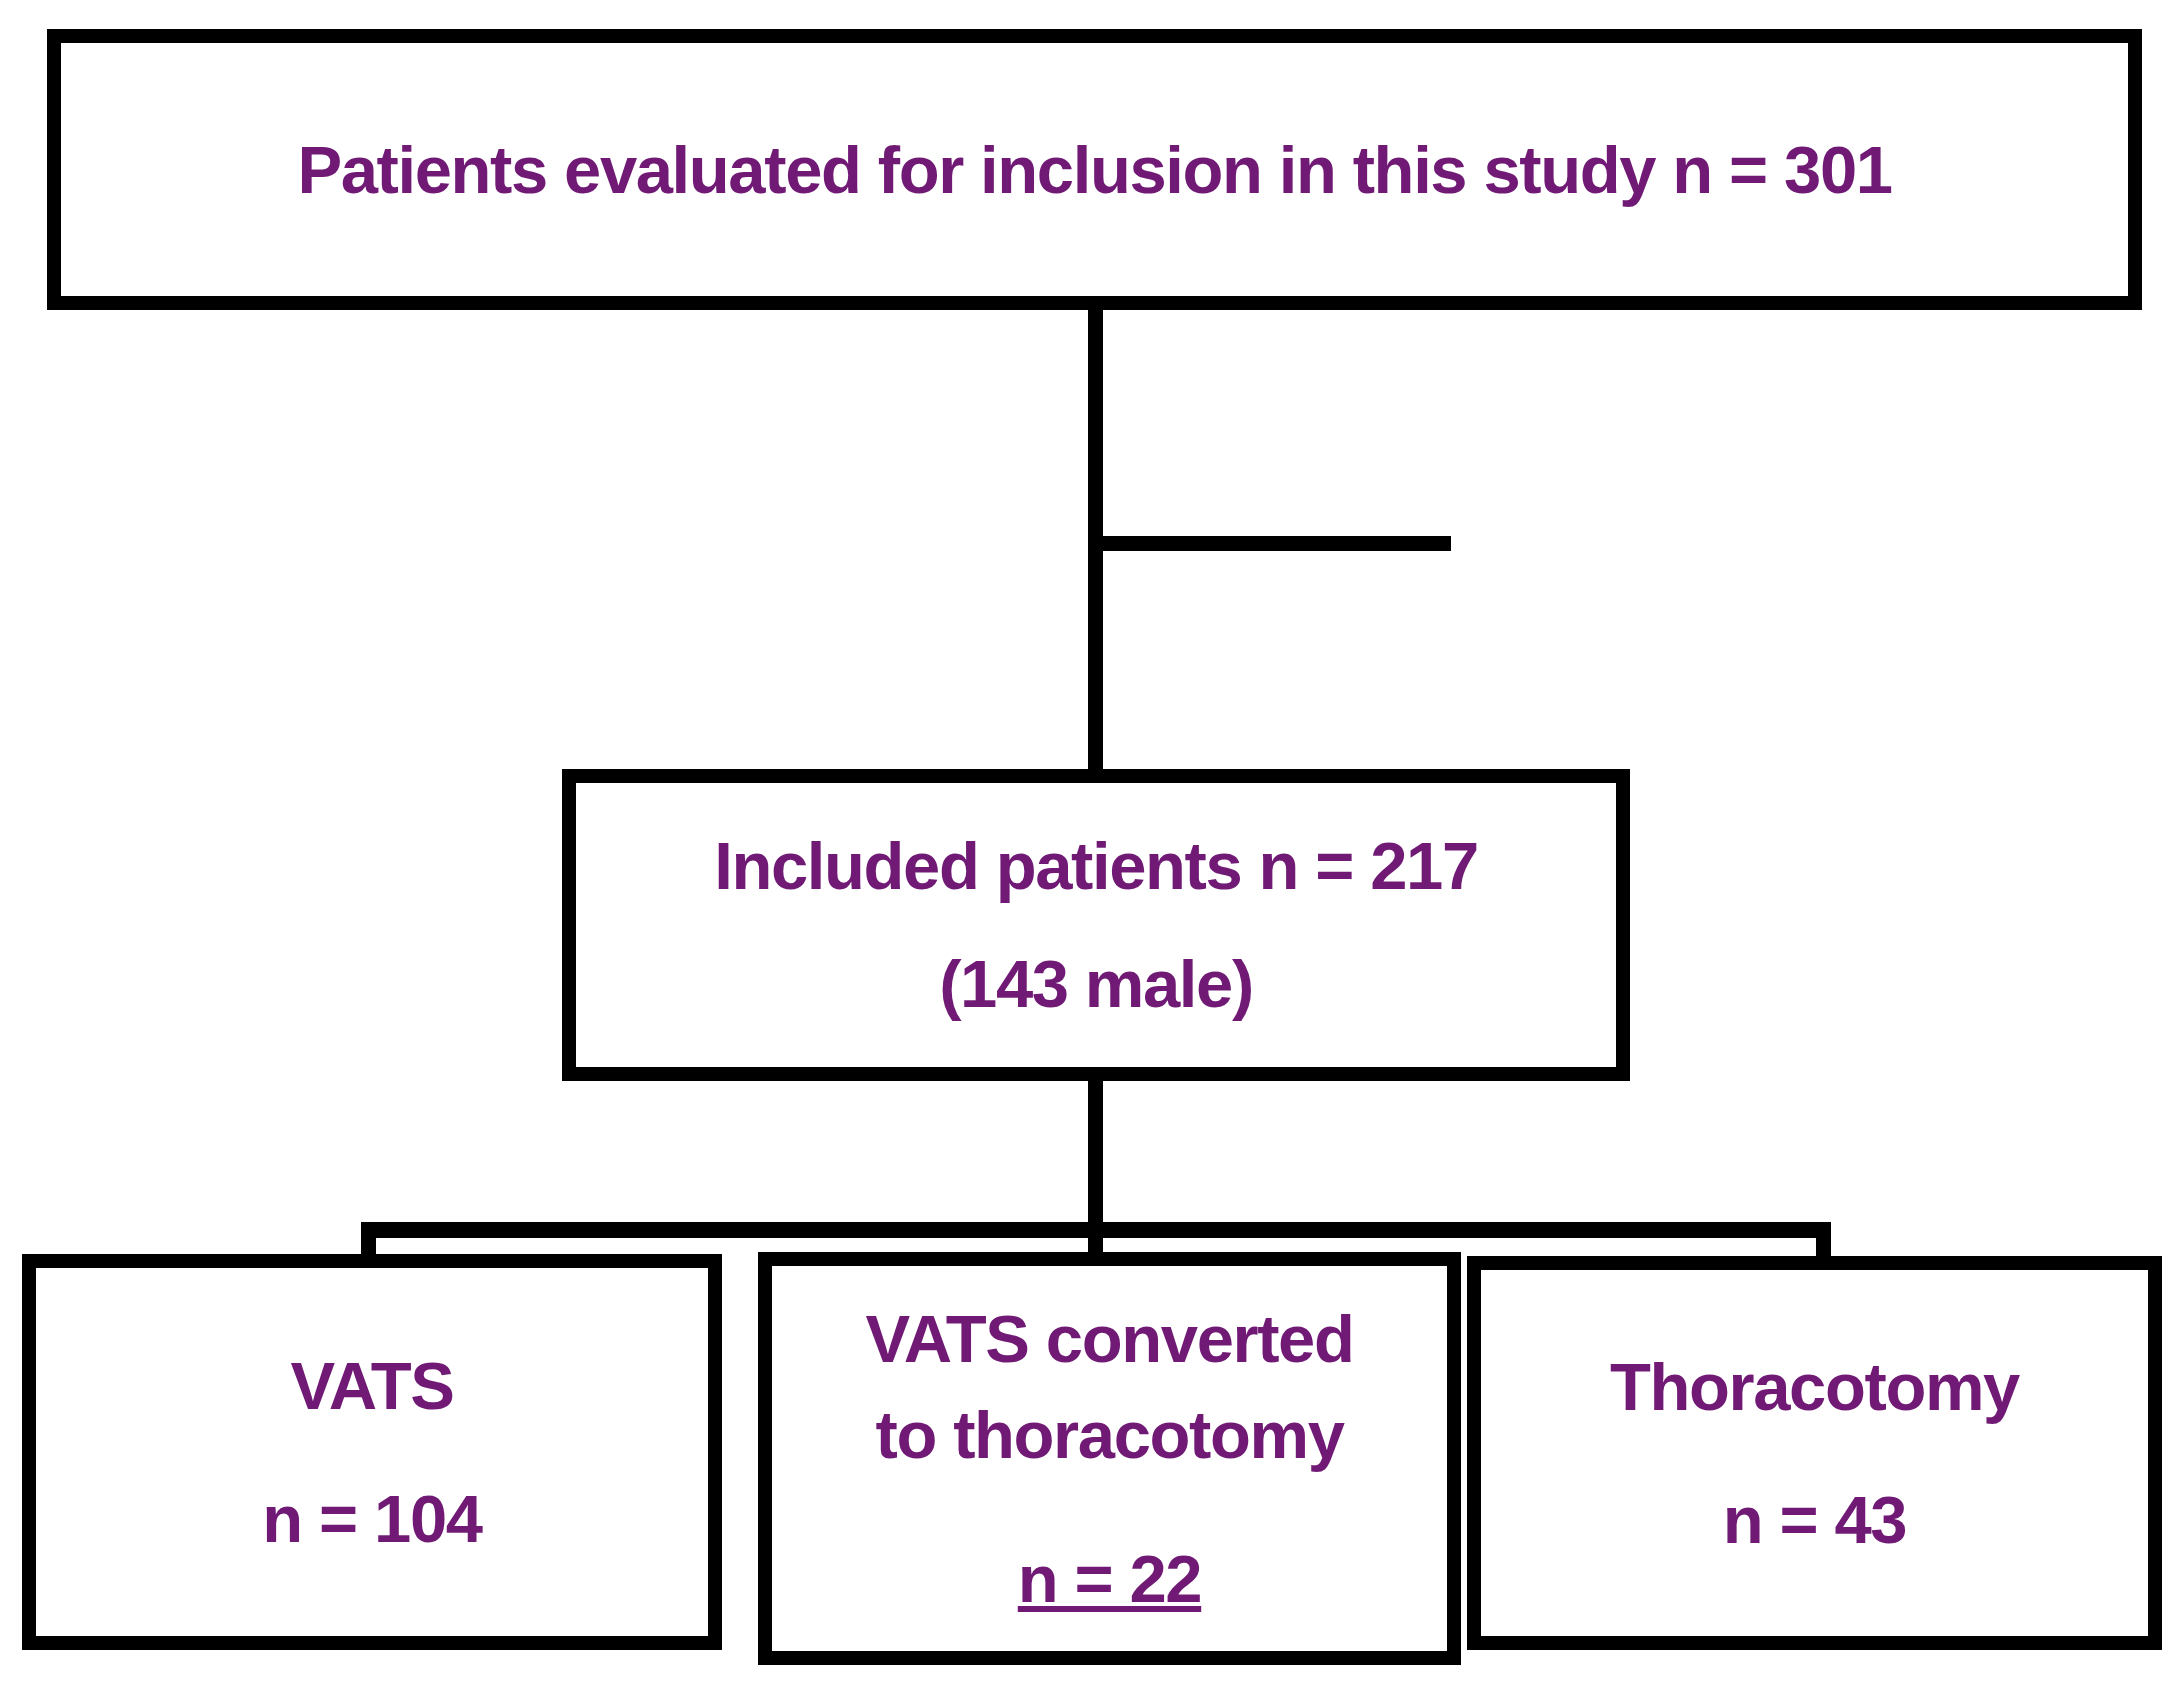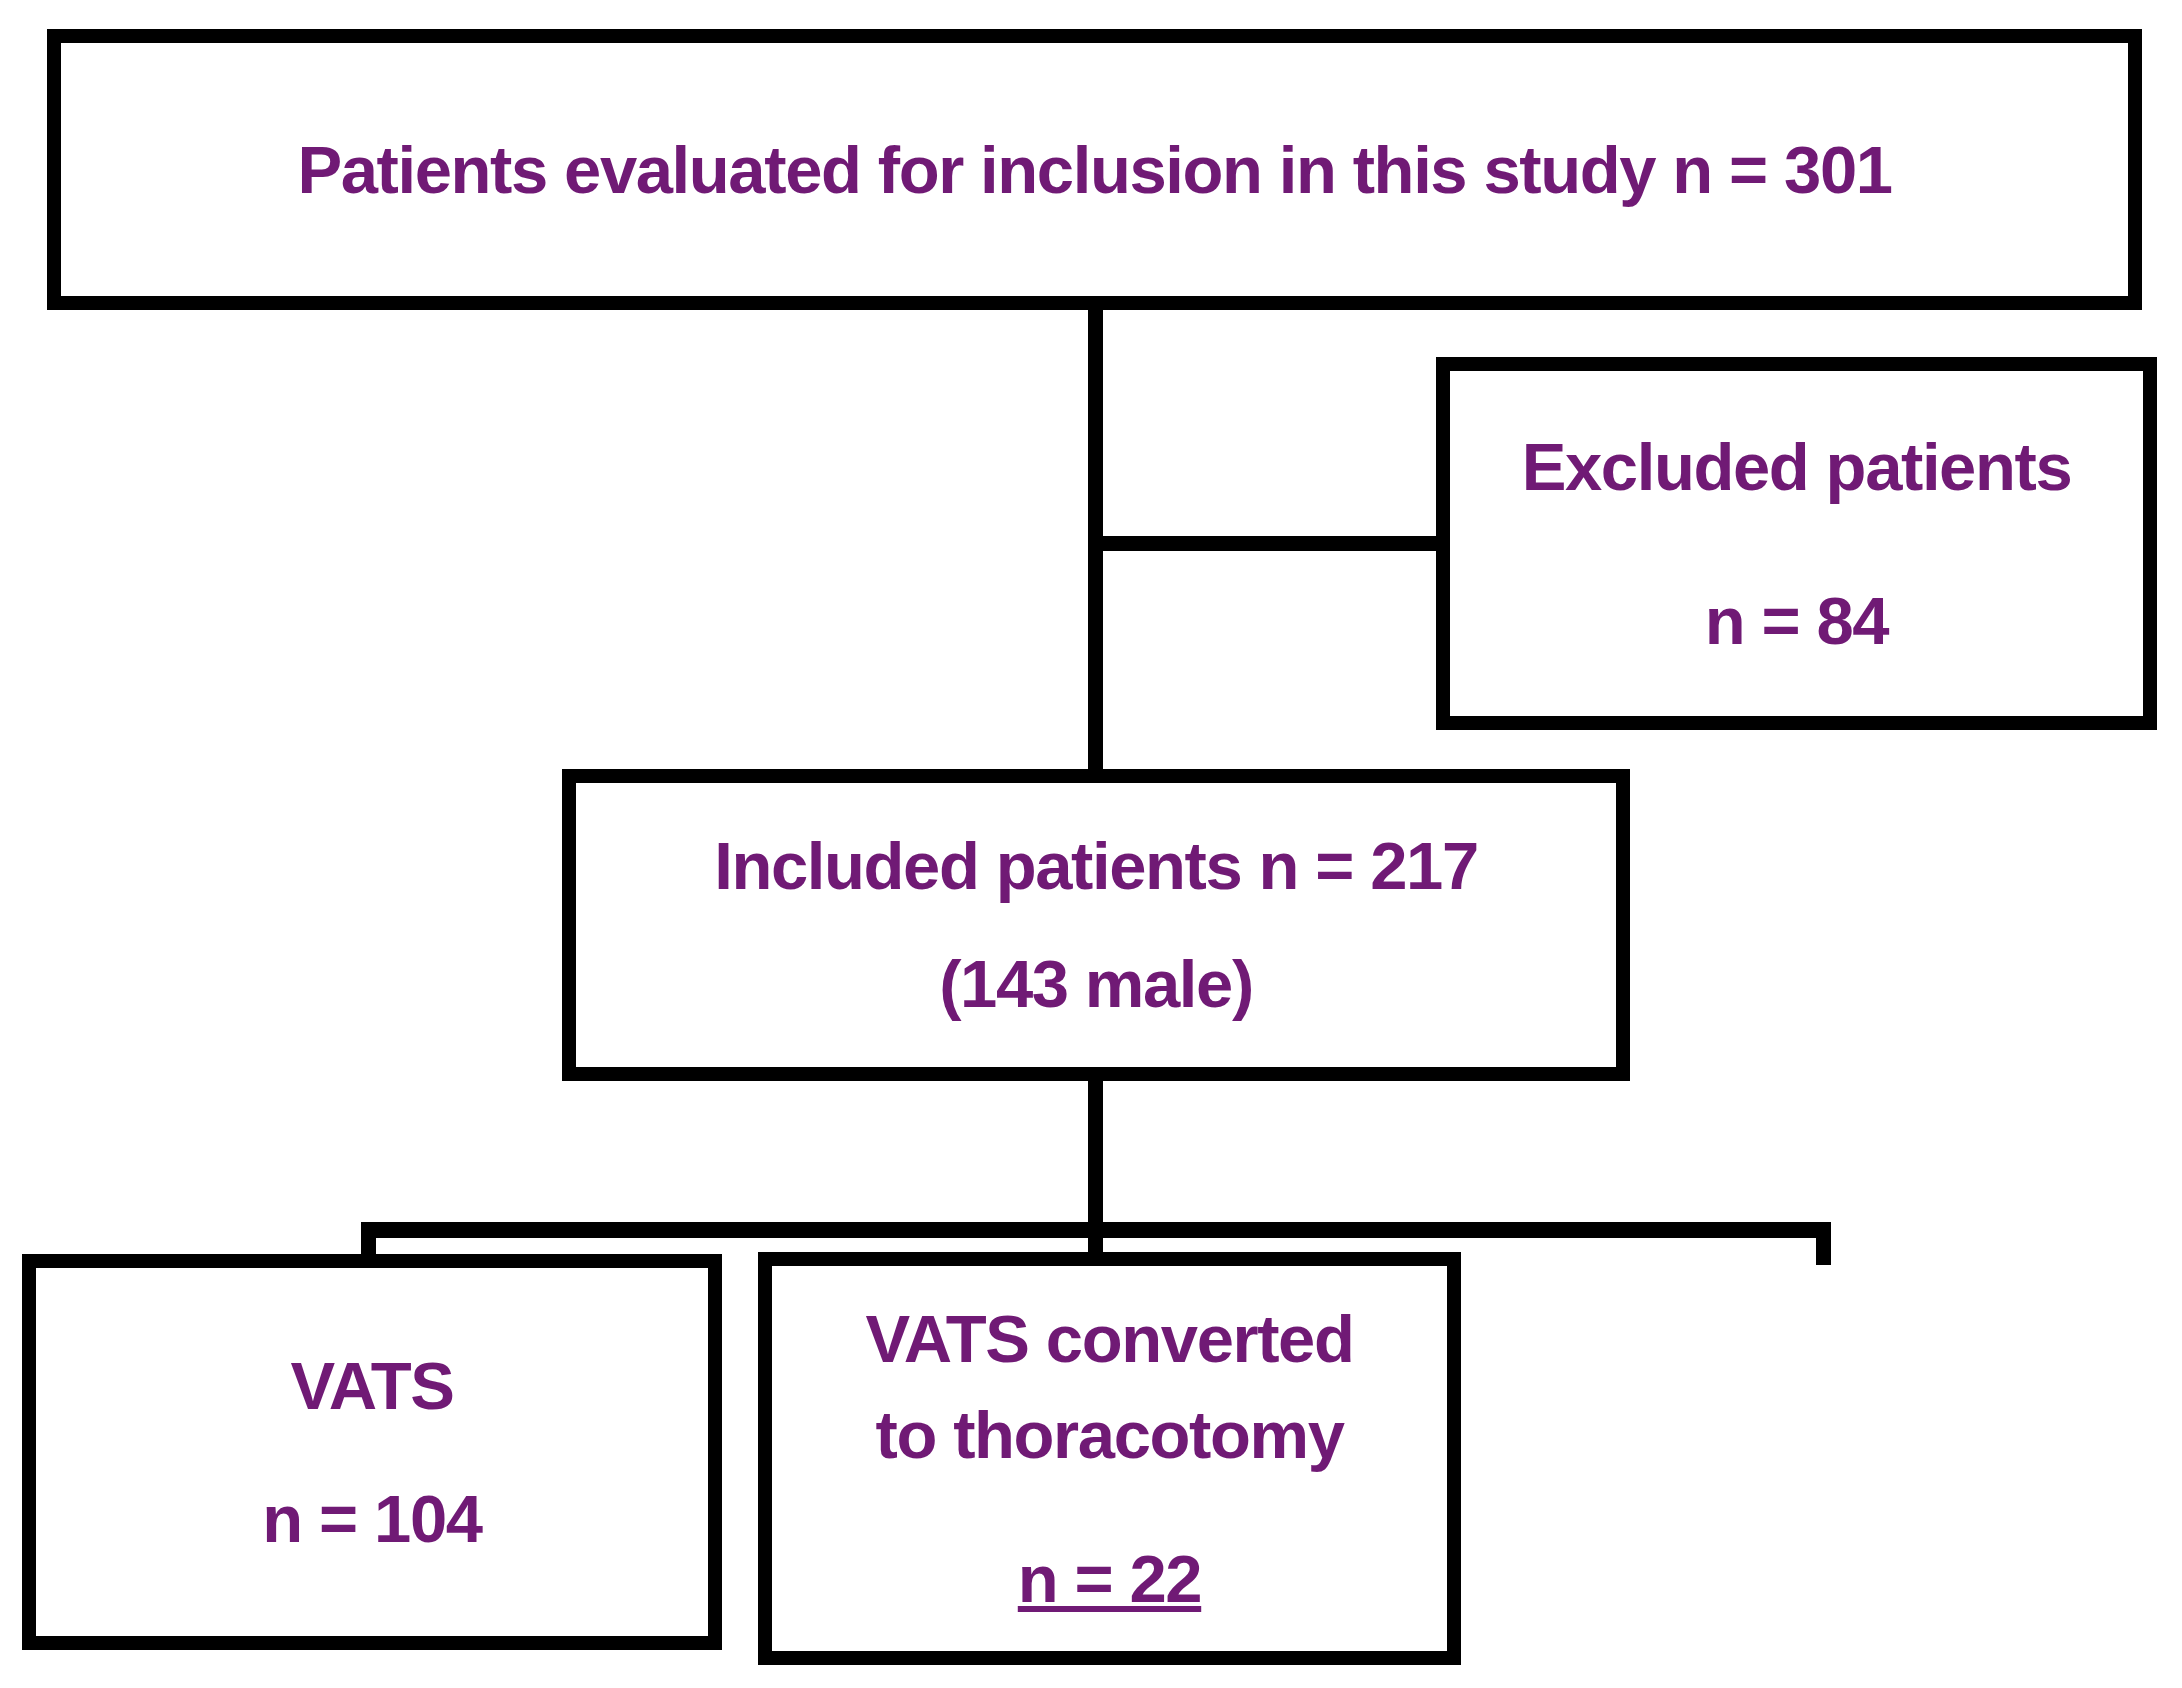--- a/index.html
+++ b/index.html
@@ -69,36 +69,36 @@
   <div class="connector" id="conn-v-included"></div>
   <div class="connector" id="conn-h-distribute"></div>
   <div class="connector" id="conn-stub-left"></div>
   <div class="connector" id="conn-stub-center"></div>
   <div class="connector" id="conn-stub-right"></div>
 
   <div class="node" id="box-evaluated">
     <span class="line">Patients evaluated for inclusion in this study n = 301</span>
   </div>
 
-  <div class="node" id="box-excluded">
-    <span class="line">Excluded patients</span>
-    <span class="line count">n = 84</span>
-  </div>
 
   <div class="node" id="box-included">
     <span class="line">Included patients n = 217</span>
     <span class="line count">(143 male)</span>
   </div>
 
   <div class="node" id="box-vats">
     <span class="line">VATS</span>
     <span class="line count">n = 104</span>
   </div>
 
   <div class="node" id="box-converted">
     <span class="line">VATS converted</span>
     <span class="line">to thoracotomy</span>
     <span class="line count">n = 22</span>
   </div>
 
+  <div class="node" id="box-thoracotomy">
+    <span class="line">Thoracotomy</span>
+    <span class="line count">n = 43</span>
+  </div>
 
 </div>
 
 
 </body></html>

